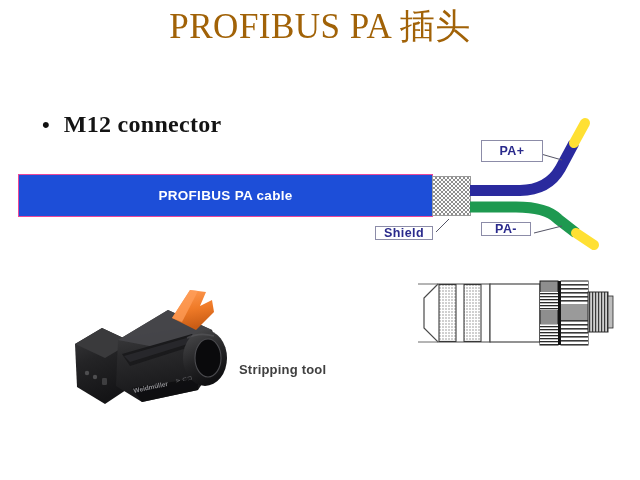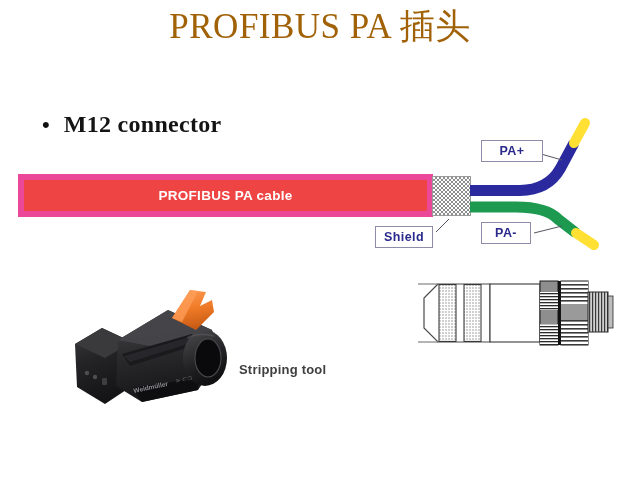--- a/index.html
+++ b/index.html
@@ -58,22 +58,22 @@
     margin-top: 28px;
   }
 
   
   #cable-body {
     position: absolute;
     left: 18px;
     top: 174px;
     width: 415px;
     height: 43px;
-    background: #ef4444;
-    border: 6px solid #ec4899;
+    background: #1d4ed8;
+    border: 1px solid #ec4899;
   }
   #cable-label {
     position: absolute;
     left: 0;
     top: 0;
     width: 100%;
     height: 100%;
     display: flex;
     align-items: center;
     justify-content: center;
@@ -116,22 +116,22 @@
     border: 1px solid #8c8ca8;
     display: flex;
     align-items: center;
     justify-content: center;
     font-size: 12.5px;
     font-weight: bold;
     color: #2a2a8c;
     letter-spacing: 0.4px;
   }
   #callout-paplus  { left: 481px; top: 140px; width: 62px; height: 22px; }
-  #callout-paminus { left: 481px; top: 222px; width: 50px; height: 22px; }
-  #callout-shield  { left: 375px; top: 226px; width: 58px; height: 22px; }
+  #callout-paminus { left: 481px; top: 222px; width: 50px; height: 14px; }
+  #callout-shield  { left: 375px; top: 226px; width: 58px; height: 14px; }
 
   
   #tool-photo {
     position: absolute;
     left: 72px;
     top: 282px;
     width: 166px;
     height: 140px;
   }
 

